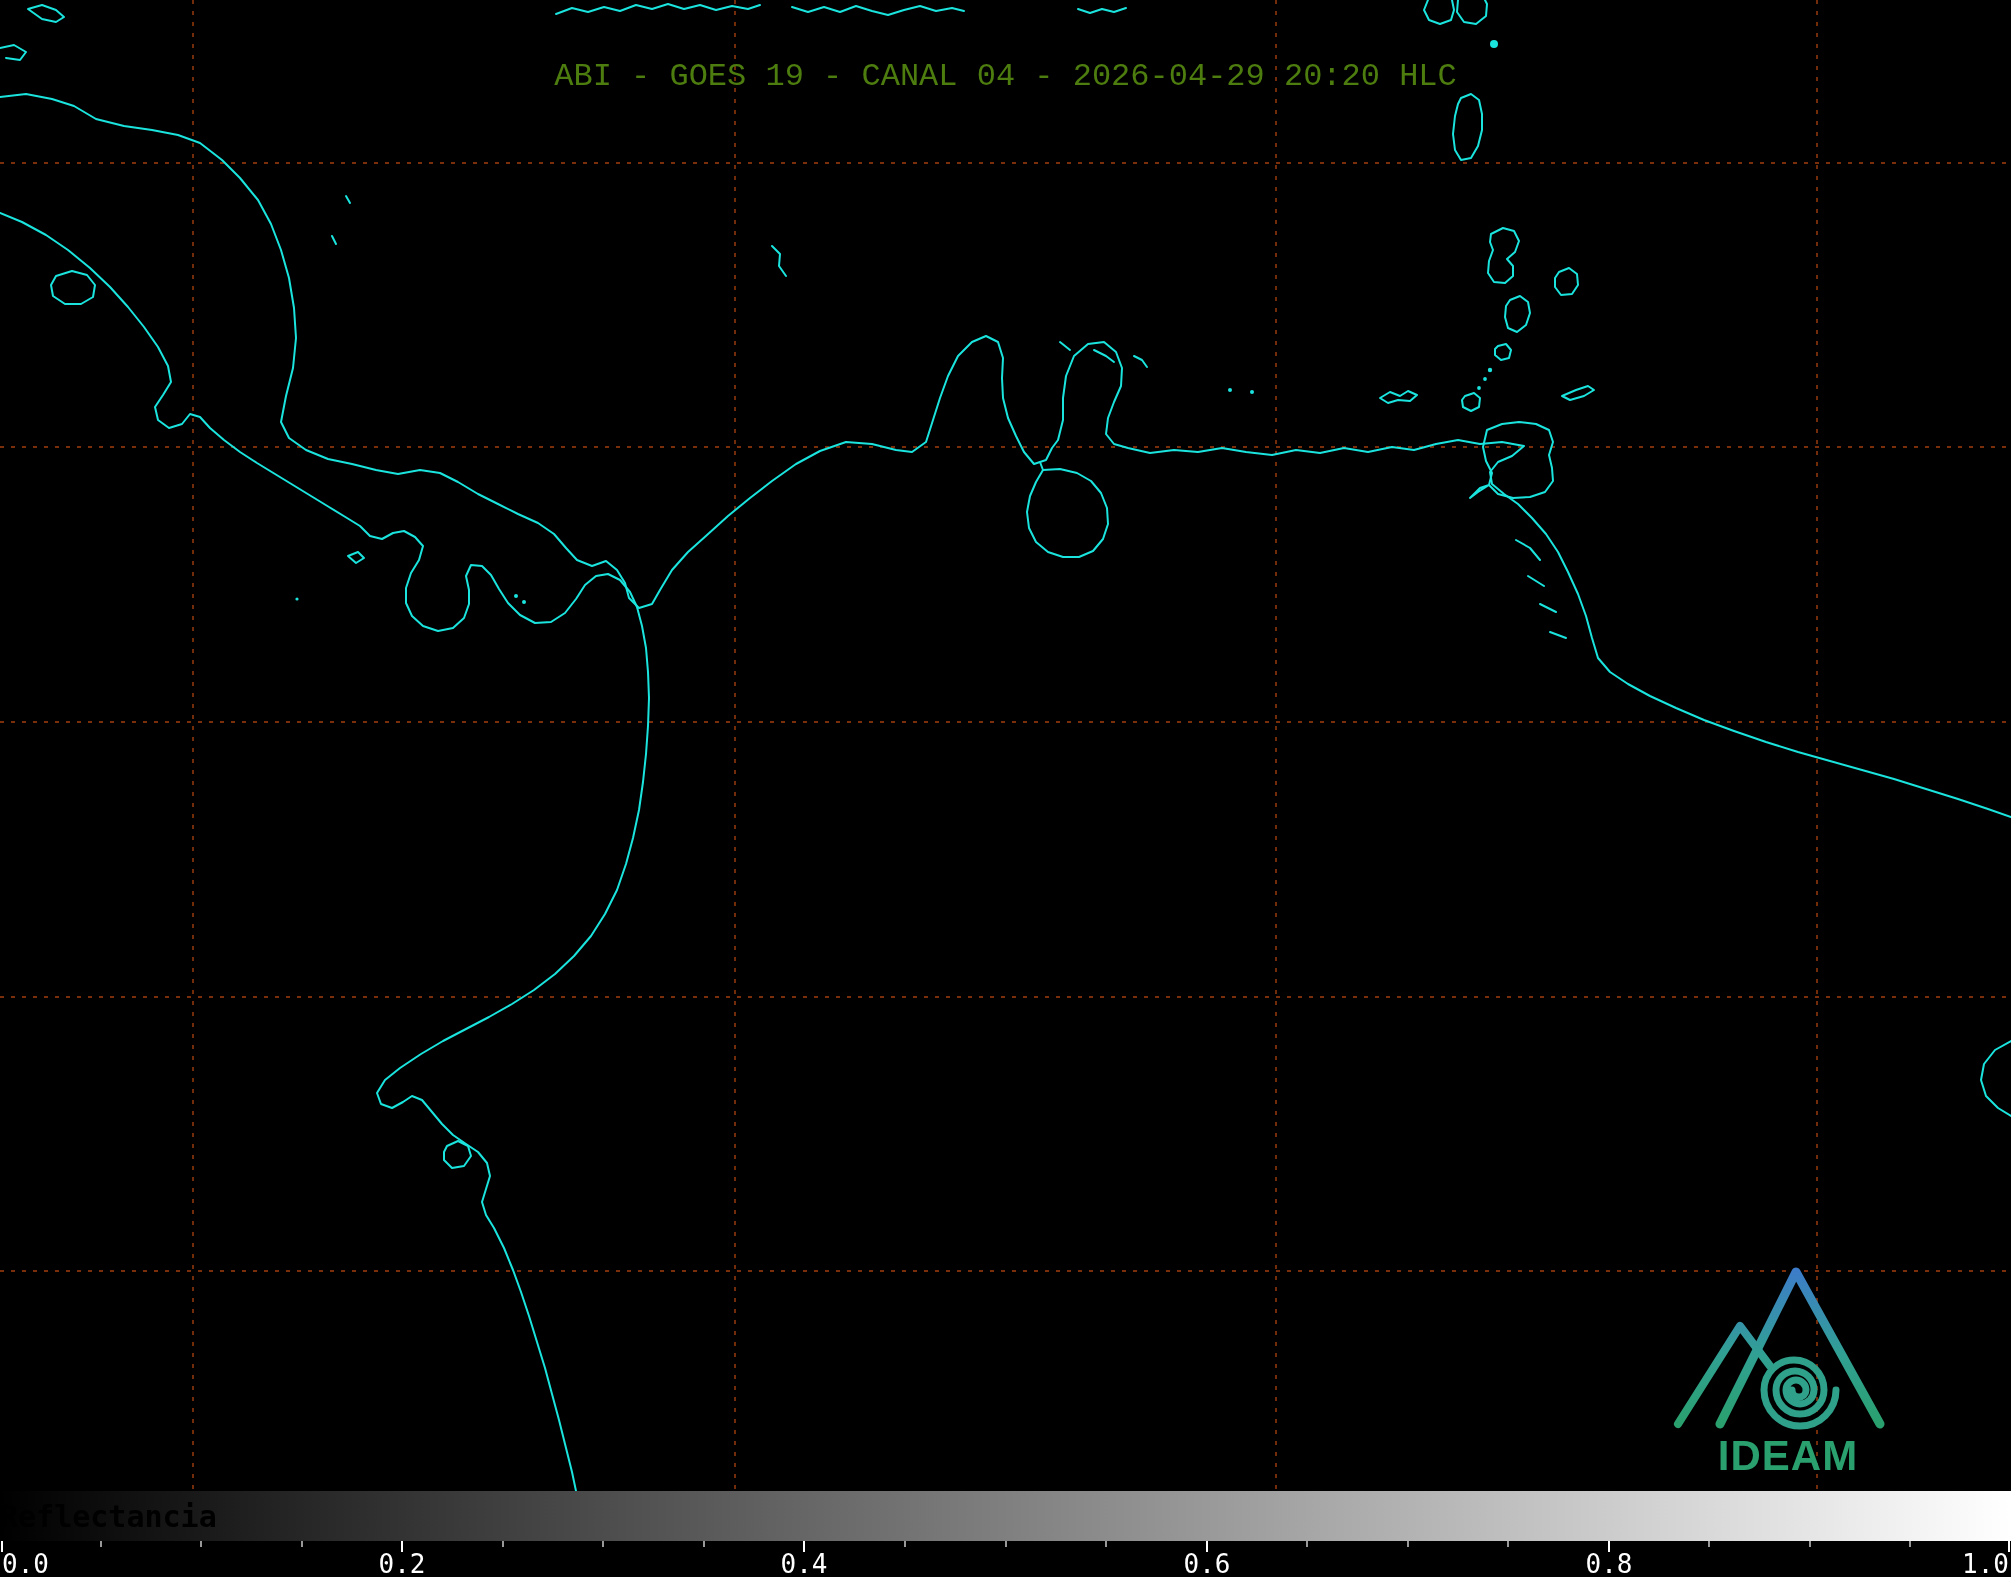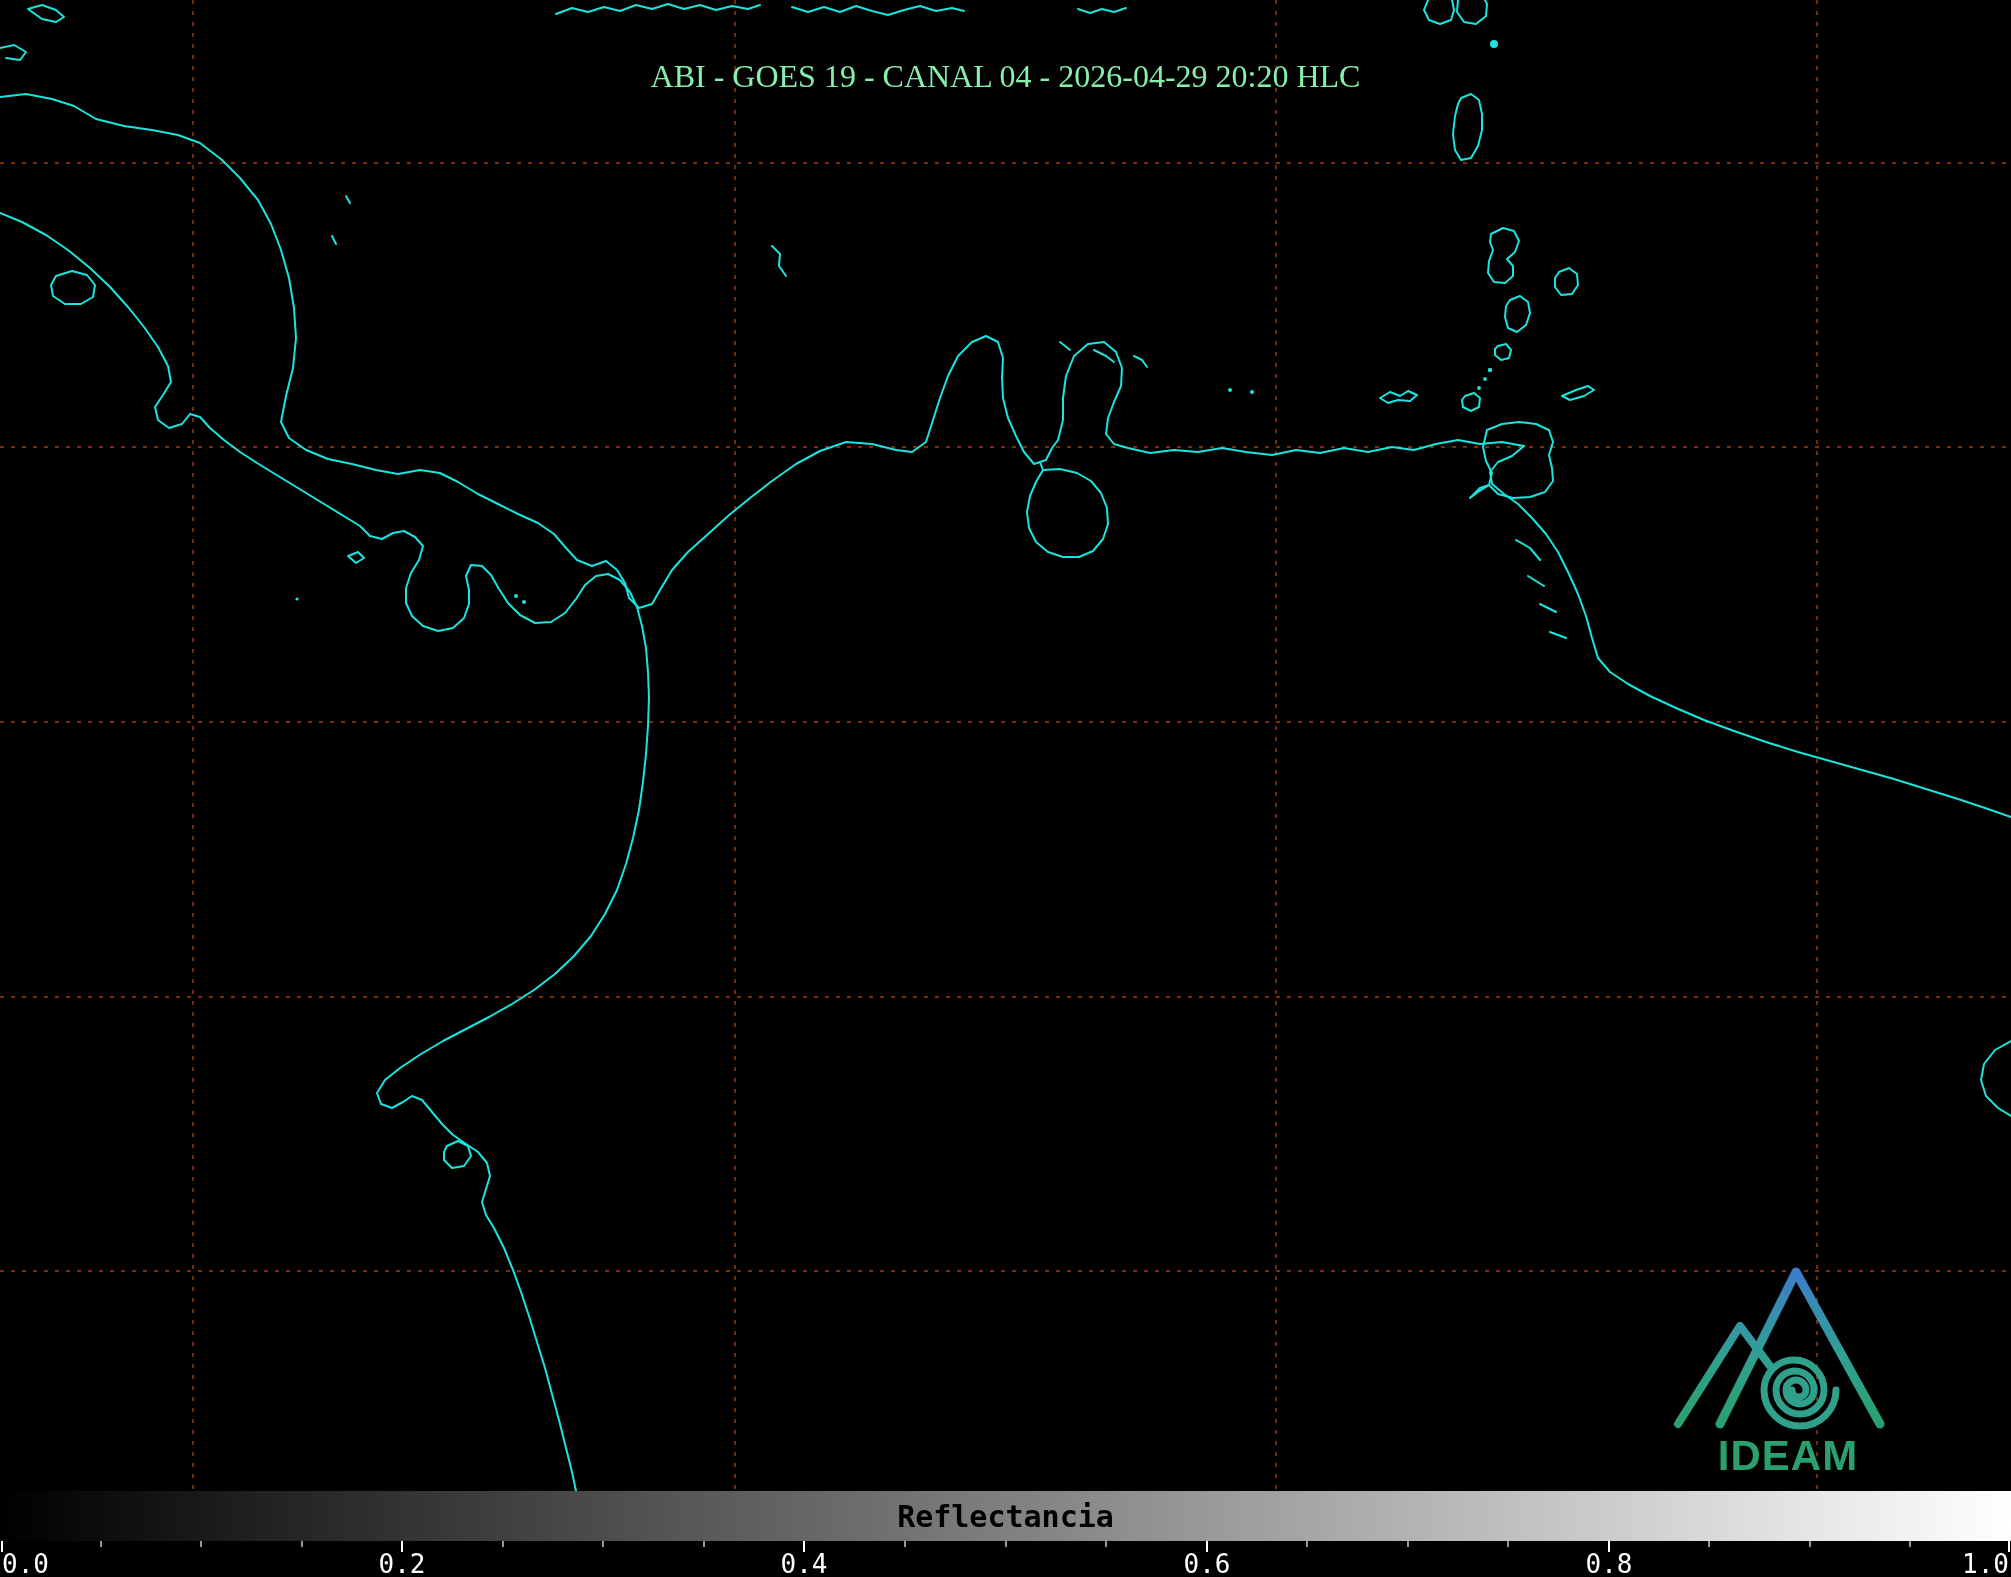--- a/index.html
+++ b/index.html
@@ -26,40 +26,40 @@
     stroke-linecap: round;
     stroke-linejoin: round;
   }
   .coast-dot { fill: var(--coast, #19e6df); stroke: none; }
   #title {
     position: absolute;
     top: 58px;
     left: 0;
     width: 100%;
     text-align: center;
-    color: #86efac;
+    color: #4d7c0f;
     font-size: 32px;
-    font-family: Liberation Serif, serif;
+    font-family: Liberation Mono, monospace;
     white-space: pre;
   }
   #colorbar {
     position: absolute;
     left: 0;
     top: 1491px;
     width: 2011px;
     height: 50px;
     background: linear-gradient(to right, var(--cb-start, #000000), var(--cb-end, #ffffff));
   }
   #cb-label {
     position: absolute;
     left: 0;
     top: 50%;
     transform: translateY(-50%);
     width: 100%;
-    text-align: center;
+    text-align: left;
     font-weight: bold;
     font-size: 30px;
     color: #000000;
     font-family: "DejaVu Sans Mono", monospace;
   }
   #ticks-svg { position: absolute; left: 0; top: 1541px; }
   .tick { stroke: #ffffff; stroke-width: 2; }
   .tick.minor { stroke-width: 1.2; }
   .tick-label {
     position: absolute;

